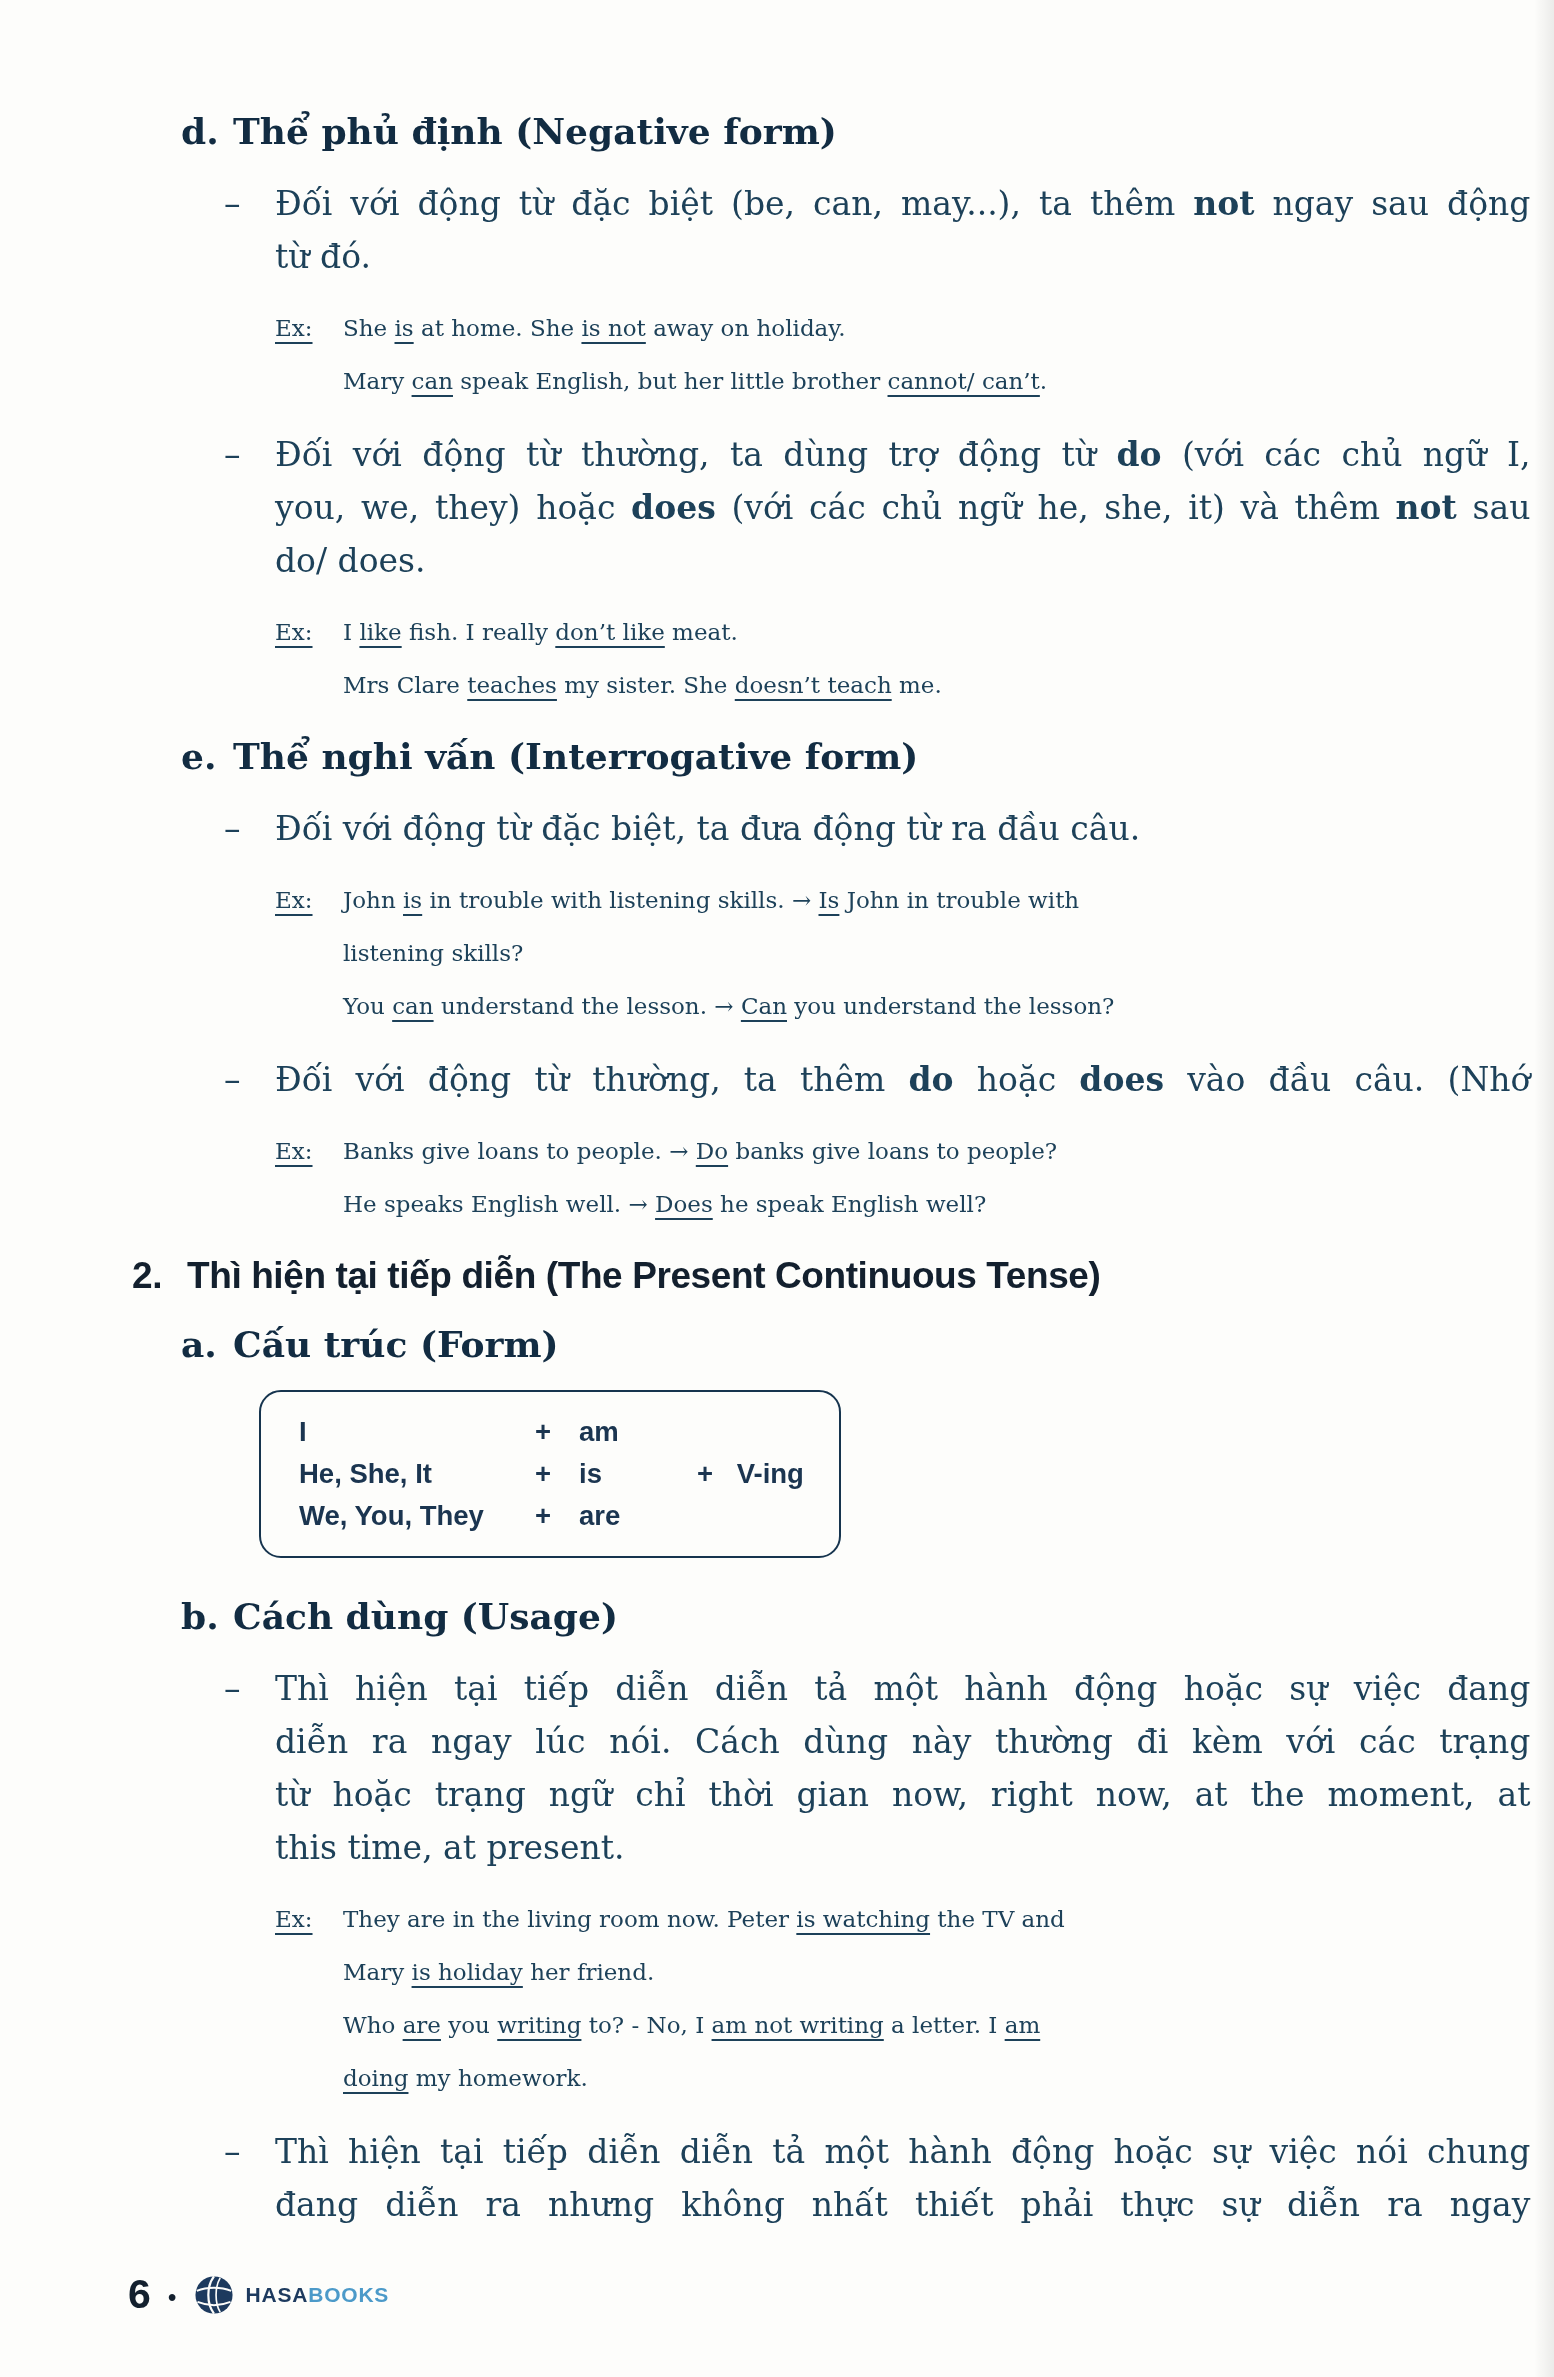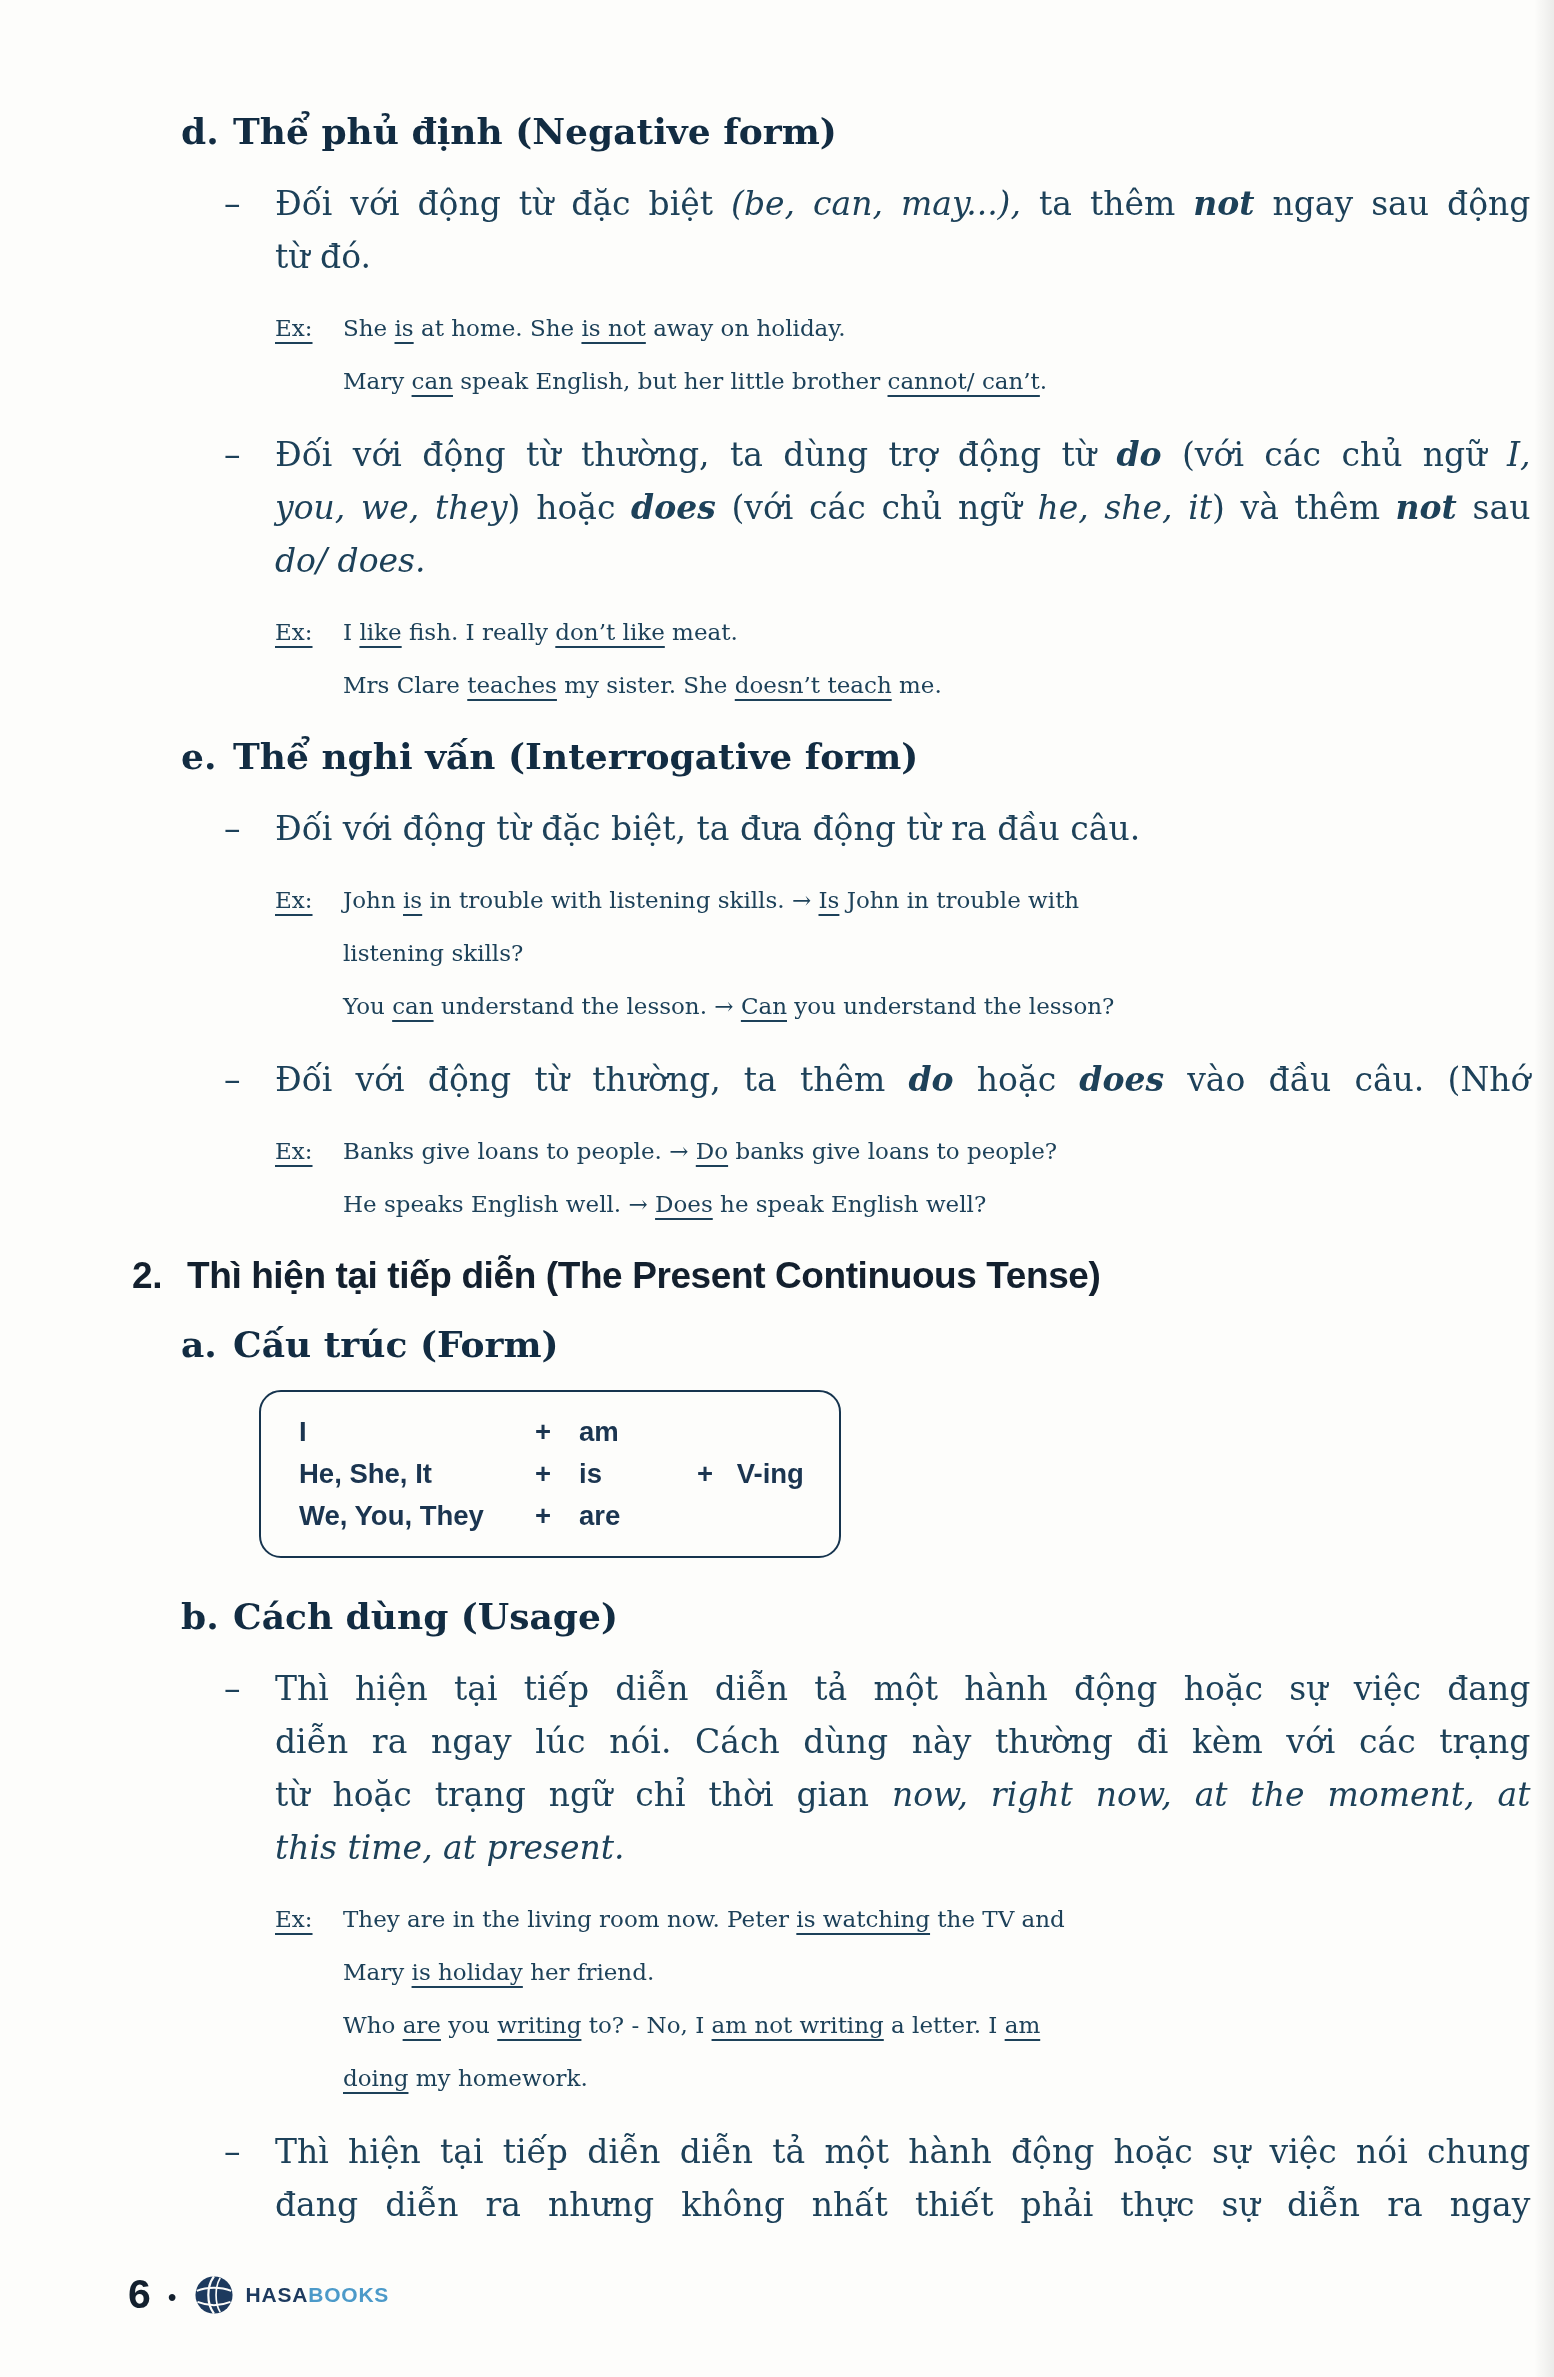--- a/index.html
+++ b/index.html
@@ -36,21 +36,21 @@
   .jline{text-align:justify;text-align-last:justify;}
 
   
   .example{display:flex;margin:0 23.6px 20.4px 275px;font-size:23px;line-height:53px;}
   .ex-label{flex:none;width:68px;text-decoration:underline;
     text-decoration-thickness:2px;text-underline-offset:5.5px;}
   .ex-rows{flex:1;min-width:0;}
 
   
   .seg.b{font-weight:bold;}
-  .seg.i{font-style:italic;margin-top:28px;}
+  .seg.i{margin-top:28px;}
   .seg.u{text-decoration:underline;text-decoration-thickness:2px;text-underline-offset:5.5px;}
 
   
   .formbox{margin:4.7px 0 35px 259px;width:582px;box-sizing:border-box;
     border:2.8px solid var(--box-border,#16344e);border-radius:22px;
     padding:19px 15.7px 19px 38px;
     font-family:"Liberation Sans",sans-serif;font-weight:bold;
     font-size:27.5px;line-height:42px;color:var(--ink-box,#1b3550);}
   .fb-row{display:grid;grid-template-columns:236px 44px 118px auto;align-items:center;}
   .fb-extra .plus2{margin-right:23.6px;}

